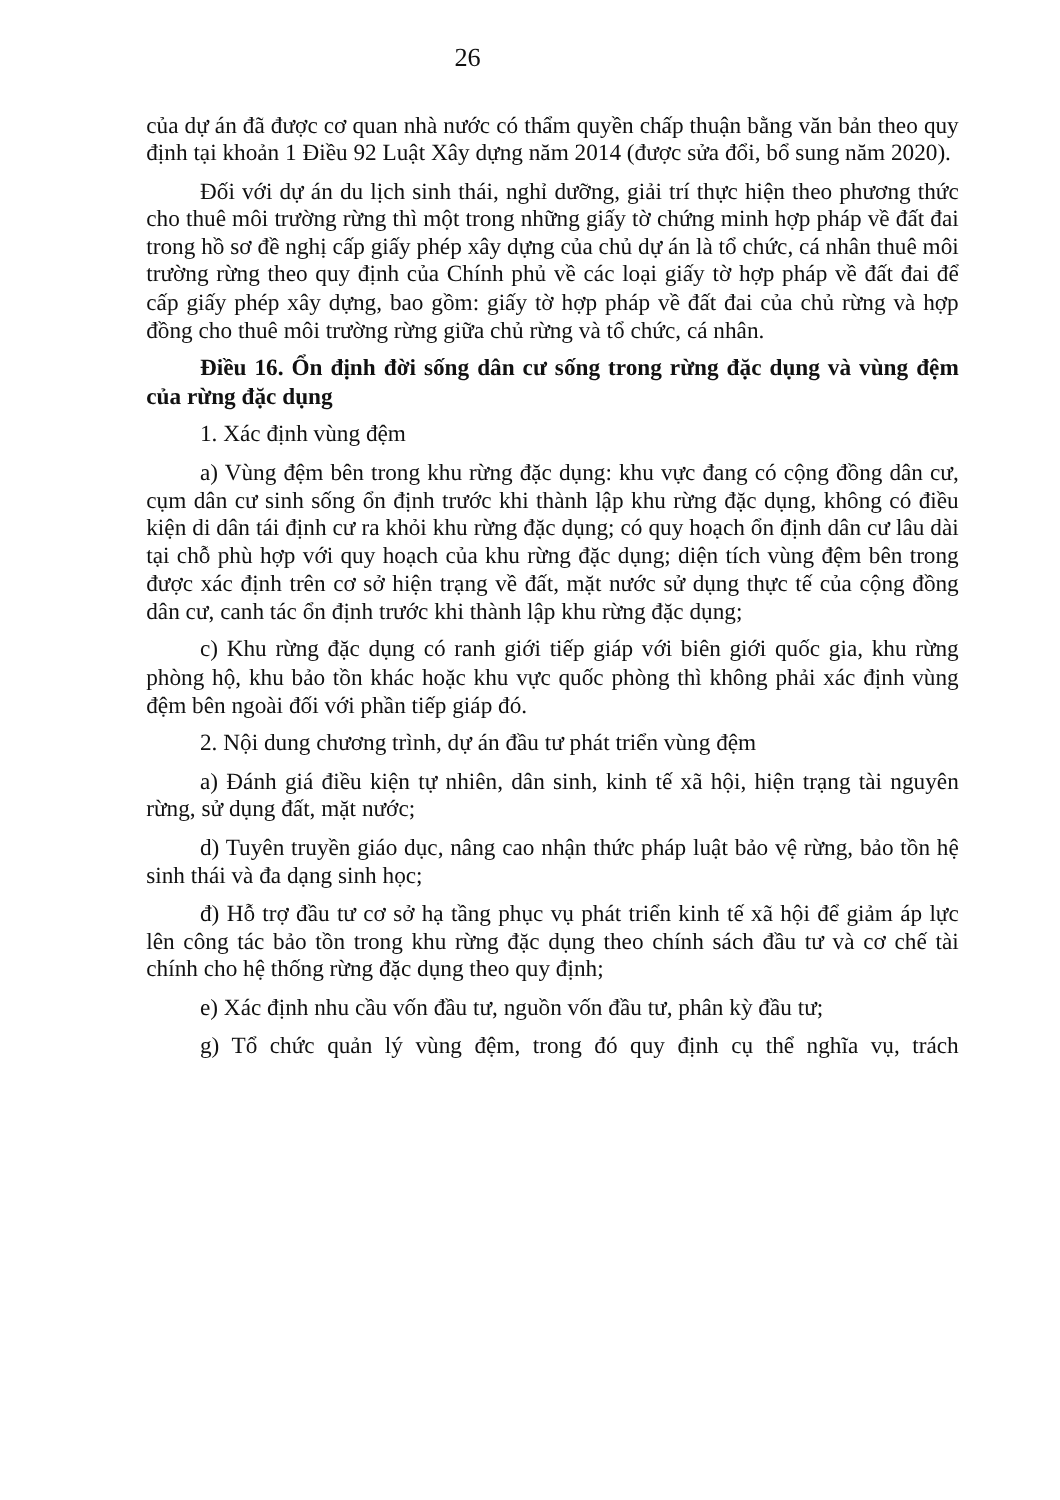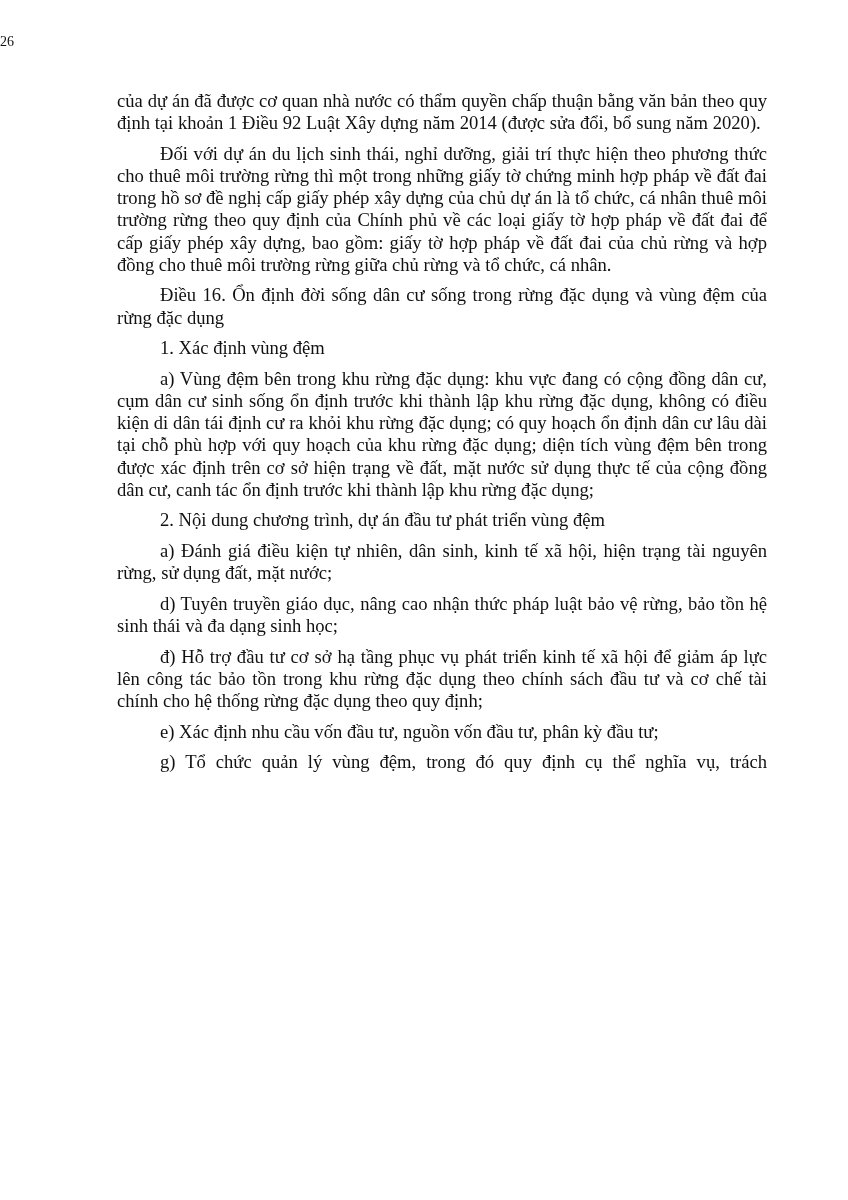--- a/index.html
+++ b/index.html
@@ -13,55 +13,57 @@
       position: relative;
       overflow: hidden;
       font-family: "Liberation Serif", "DejaVu Serif", serif;
       color: #111111;
     }
     .page-number {
       position: absolute;
       top: 34px;
       left: 0;
       width: 748px;
-      font-size: 14px;
+      text-align: center;
+      font-size: 21px;
     }
     .content {
       position: absolute;
       top: 90px;
       left: 117px;
       width: 650px;
       font-size: 18.6px;
       line-height: 22.2px;
     }
     .para {
       margin: 0 0 8.4px 0;
       text-align: justify;
       text-indent: 43px;
     }
     .para.no-indent {
       text-indent: 0;
     }
     .heading {
-      font-weight: normal;
+      font-weight: bold;
       margin: 0 0 8.4px 0;
       text-align: justify;
       text-indent: 43px;
     }
   </style>
 </head>
 <body>
 
 <div class="page-number">26</div>
 
 <div class="content">
   <p class="para no-indent">của dự án đã được cơ quan nhà nước có thẩm quyền chấp thuận bằng văn bản theo quy định tại khoản 1 Điều 92 Luật Xây dựng năm 2014 (được sửa đổi, bổ sung năm 2020).</p>
   <p class="para">Đối với dự án du lịch sinh thái, nghỉ dưỡng, giải trí thực hiện theo phương thức cho thuê môi trường rừng thì một trong những giấy tờ chứng minh hợp pháp về đất đai trong hồ sơ đề nghị cấp giấy phép xây dựng của chủ dự án là tổ chức, cá nhân thuê môi trường rừng theo quy định của Chính phủ về các loại giấy tờ hợp pháp về đất đai để cấp giấy phép xây dựng, bao gồm: giấy tờ hợp pháp về đất đai của chủ rừng và hợp đồng cho thuê môi trường rừng giữa chủ rừng và tổ chức, cá nhân.</p>
   <p class="heading">Điều 16. Ổn định đời sống dân cư sống trong rừng đặc dụng và vùng đệm của rừng đặc dụng</p>
   <p class="para">1. Xác định vùng đệm</p>
   <p class="para">a) Vùng đệm bên trong khu rừng đặc dụng: khu vực đang có cộng đồng dân cư, cụm dân cư sinh sống ổn định trước khi thành lập khu rừng đặc dụng, không có điều kiện di dân tái định cư ra khỏi khu rừng đặc dụng; có quy hoạch ổn định dân cư lâu dài tại chỗ phù hợp với quy hoạch của khu rừng đặc dụng; diện tích vùng đệm bên trong được xác định trên cơ sở hiện trạng về đất, mặt nước sử dụng thực tế của cộng đồng dân cư, canh tác ổn định trước khi thành lập khu rừng đặc dụng;</p>
+  <p class="para">c) Khu rừng đặc dụng có ranh giới tiếp giáp với biên giới quốc gia, khu rừng phòng hộ, khu bảo tồn khác hoặc khu vực quốc phòng thì không phải xác định vùng đệm bên ngoài đối với phần tiếp giáp đó.</p>
   <p class="para">2. Nội dung chương trình, dự án đầu tư phát triển vùng đệm</p>
   <p class="para">a) Đánh giá điều kiện tự nhiên, dân sinh, kinh tế xã hội, hiện trạng tài nguyên rừng, sử dụng đất, mặt nước;</p>
   <p class="para">d) Tuyên truyền giáo dục, nâng cao nhận thức pháp luật bảo vệ rừng, bảo tồn hệ sinh thái và đa dạng sinh học;</p>
   <p class="para">đ) Hỗ trợ đầu tư cơ sở hạ tầng phục vụ phát triển kinh tế xã hội để giảm áp lực lên công tác bảo tồn trong khu rừng đặc dụng theo chính sách đầu tư và cơ chế tài chính cho hệ thống rừng đặc dụng theo quy định;</p>
   <p class="para">e) Xác định nhu cầu vốn đầu tư, nguồn vốn đầu tư, phân kỳ đầu tư;</p>
   <p class="para" style="text-align-last: justify;">g) Tổ chức quản lý vùng đệm, trong đó quy định cụ thể nghĩa vụ, trách</p>
 </div>
 
 </body></html>

